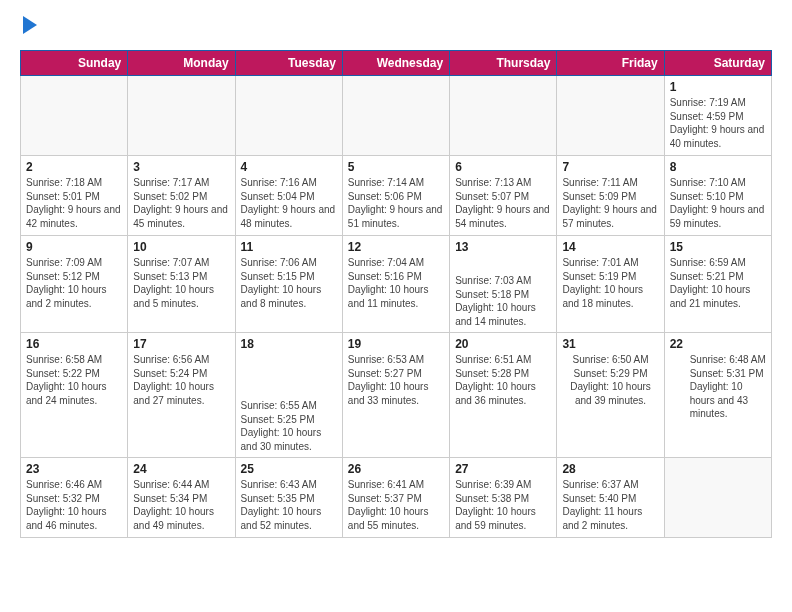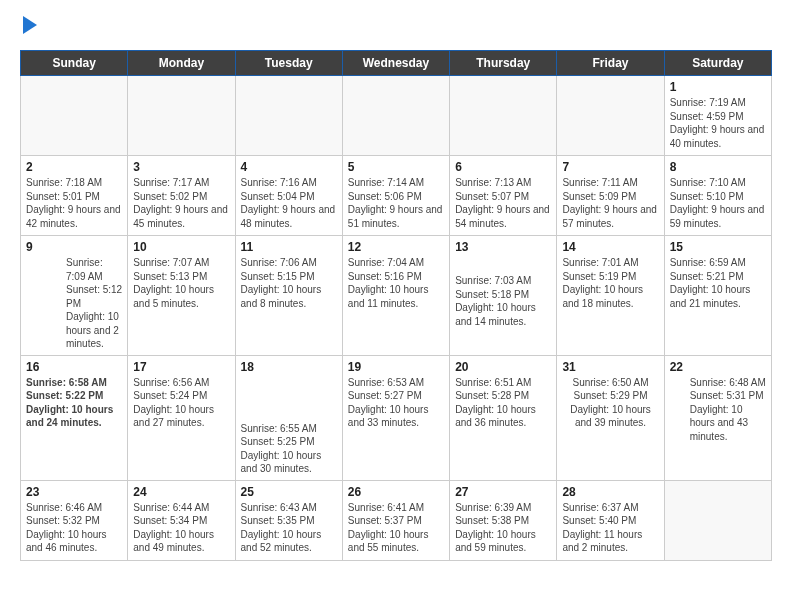--- a/index.html
+++ b/index.html
@@ -46,26 +46,26 @@
     }
     .location {
       font-size: 16px;
       color: #555;
     }
     .calendar {
       width: 100%;
       border-collapse: collapse;
     }
     .calendar th {
-      background: #404040;
+      background: #be185d;
       color: #fff;
       font-size: 12px;
       font-weight: bold;
-      padding: 5px 13px;
-      text-align: center;
+      padding: 5px 6px;
+      text-align: right;
       border: 1px solid #1a5daa;
     }
     .calendar td {
       border: 1px solid #ccc;
       vertical-align: top;
       padding: 4px 5px;
       width: calc(100% / 7);
       height: 80px;
       background: #fff;
     }
@@ -170,21 +170,21 @@
         <td>
           <span class="day-num">8</span>
           <div class="day-info" style="white-space: pre-line;">Sunrise: 7:10 AM
 Sunset: 5:10 PM
 Daylight: 9 hours and 59 minutes.</div>
         </td>
       </tr>
       <tr>
         <td>
           <span class="day-num">9</span>
-          <div class="day-info" style="white-space: pre-line; margin-left: 40px;">Sunrise: 7:09 AM
+          <div class="day-info" style="white-space: pre-line;">Sunrise: 7:09 AM
 Sunset: 5:12 PM
 Daylight: 10 hours and 2 minutes.</div>
         </td>
         <td>
           <span class="day-num">10</span>
           <div class="day-info" style="white-space: pre-line;">Sunrise: 7:07 AM
 Sunset: 5:13 PM
 Daylight: 10 hours and 5 minutes.</div>
         </td>
         <td>
@@ -214,21 +214,21 @@
         <td>
           <span class="day-num">15</span>
           <div class="day-info" style="white-space: pre-line;">Sunrise: 6:59 AM
 Sunset: 5:21 PM
 Daylight: 10 hours and 21 minutes.</div>
         </td>
       </tr>
       <tr>
         <td>
           <span class="day-num">16</span>
-          <div class="day-info" style="white-space: pre-line; font-weight: bold;">Sunrise: 6:58 AM
+          <div class="day-info" style="white-space: pre-line;">Sunrise: 6:58 AM
 Sunset: 5:22 PM
 Daylight: 10 hours and 24 minutes.</div>
         </td>
         <td>
           <span class="day-num">17</span>
           <div class="day-info" style="white-space: pre-line;">Sunrise: 6:56 AM
 Sunset: 5:24 PM
 Daylight: 10 hours and 27 minutes.</div>
         </td>
         <td>

